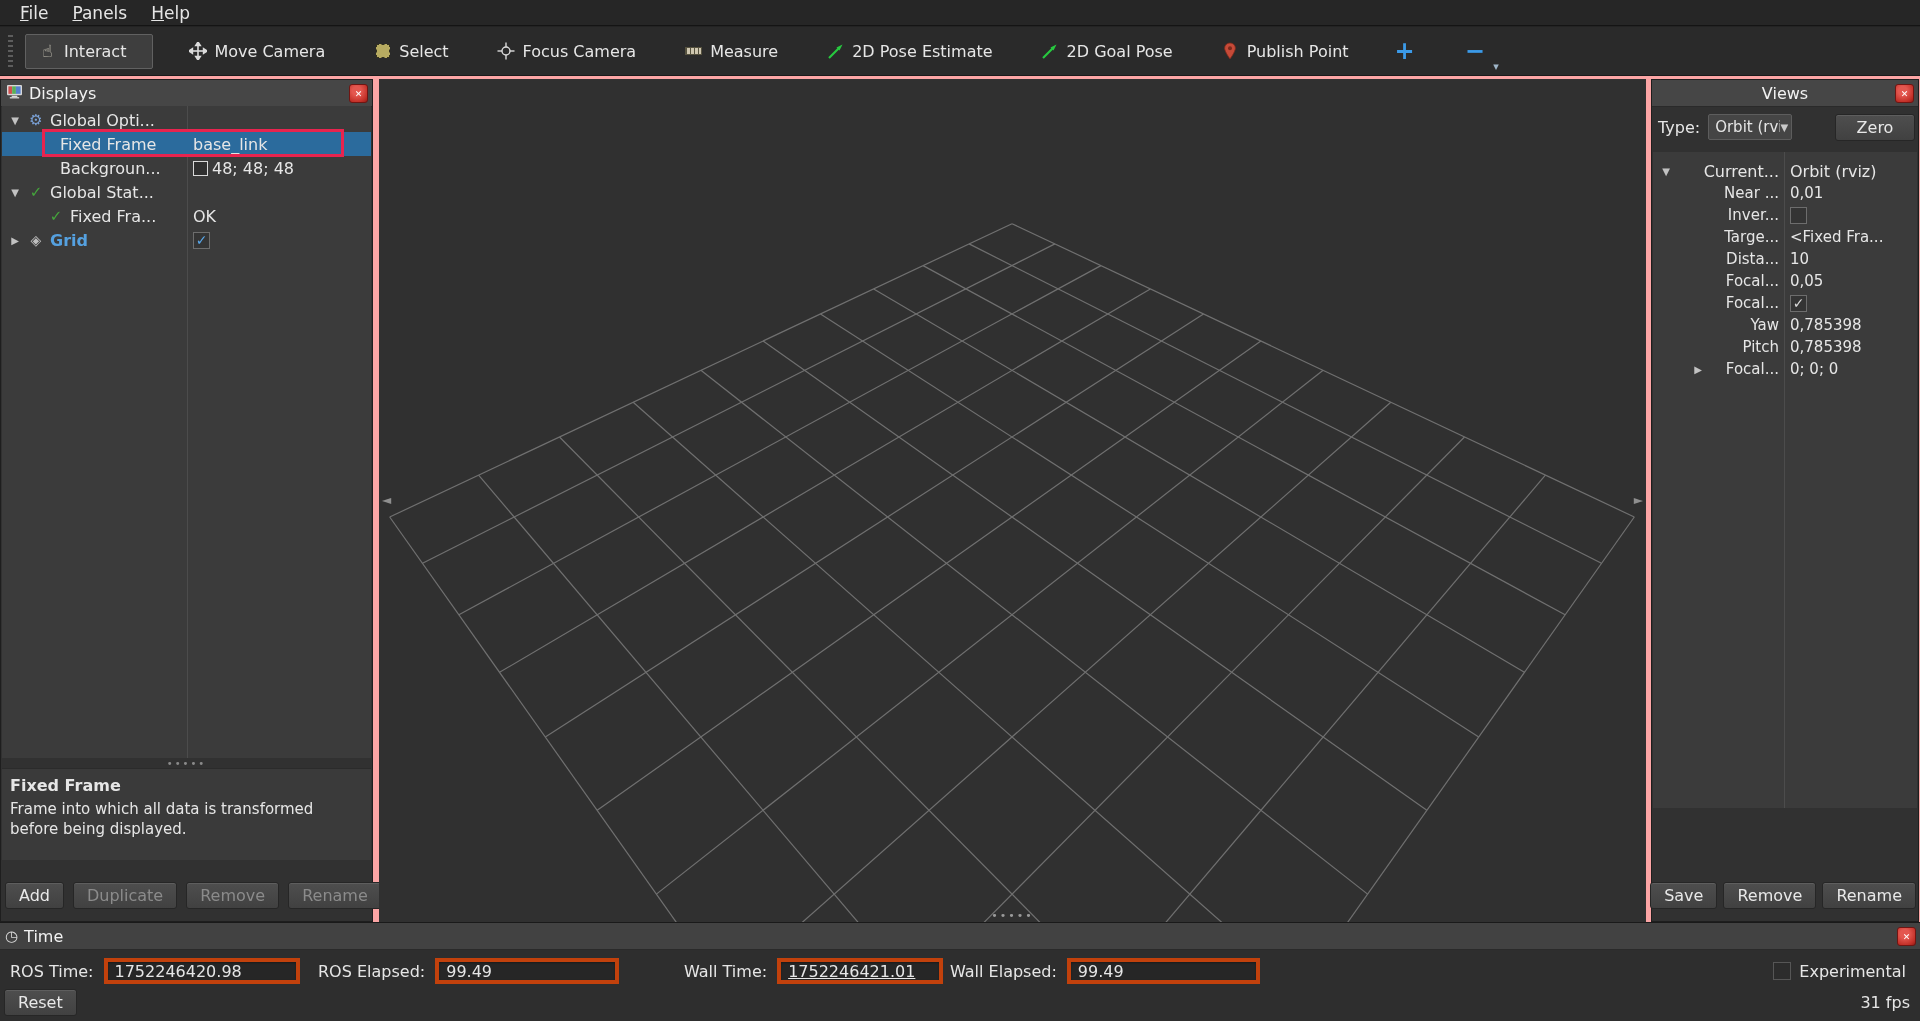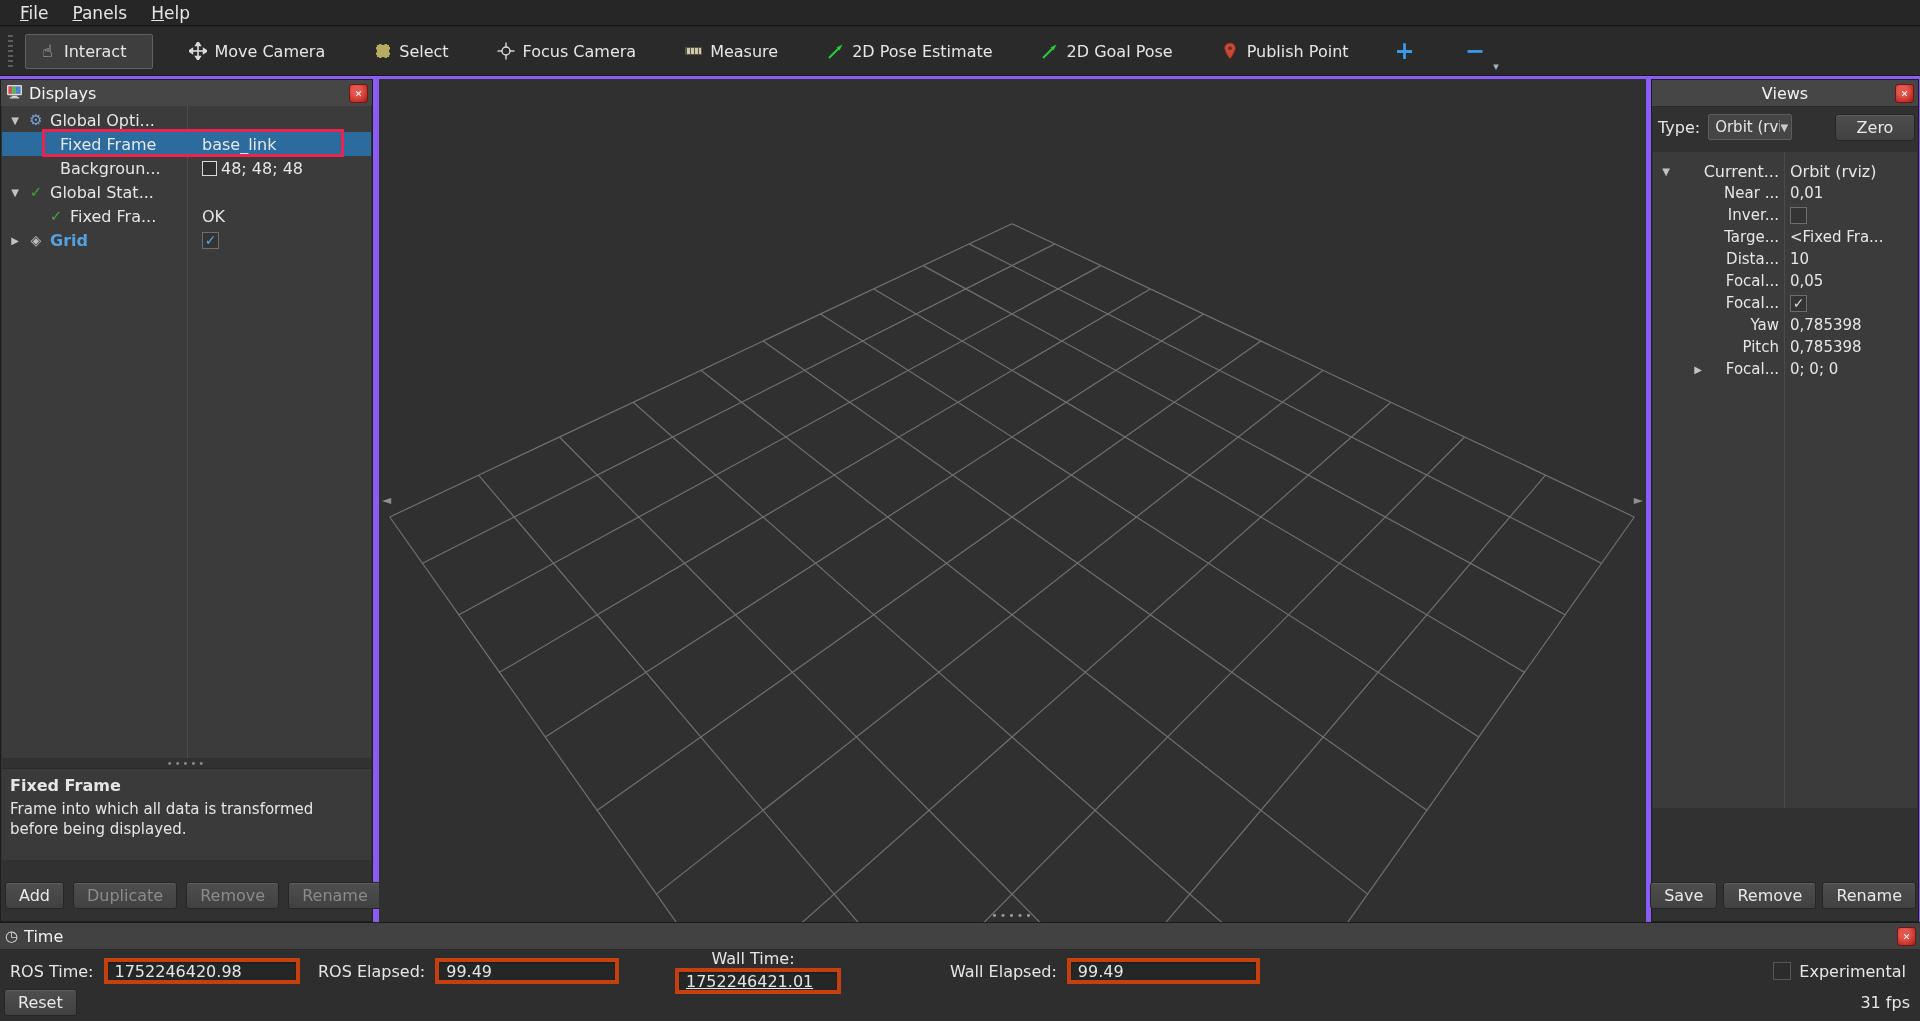--- a/index.html
+++ b/index.html
@@ -22,37 +22,37 @@
   .tool .ig{display:inline-flex;width:19px;height:19px;align-items:center;justify-content:center;}
   .glyph-icon{font-size:17px;line-height:1;color:#d6d2c2;}
   .select-swatch{width:14px;height:14px;background:#b7ab61;border:1px dashed #33301e;box-sizing:border-box;}
   .measure-swatch{width:17px;height:8px;background:#cfc7b0;
                   background-image:repeating-linear-gradient(90deg,#56523f 0 1px,transparent 1px 4px);border:1px solid #56523f;box-sizing:border-box;}
   .tool.plusbtn,.tool.minusbtn{color:#3b9ae8;font-weight:bold;font-size:24px;margin-right:10px;padding:2px 10px;position:relative;}
   .tool.minusbtn{margin-left:18px;}
   .tool.minusbtn::after{content:"▾";position:absolute;right:-4px;bottom:-6px;font-size:11px;color:#9fb6c9;font-weight:normal;}
 
   
-  .content{position:absolute;left:0;top:76px;width:1920px;height:846px;background:#8b5cf6;}
+  .content{position:absolute;left:0;top:76px;width:1920px;height:846px;background:#fca5a5;}
   .panel{position:absolute;background:#313131;border:1px solid #1e1e1e;box-sizing:border-box;}
   .ptitle{height:26px;background:#464646;border-bottom:1px solid #2a2a2a;display:flex;align-items:center;
           padding:0 5px;font-size:16px;color:#f2f2f2;position:relative;}
   .ptitle .t-label{margin-left:6px;}
   .closebox{position:absolute;right:4px;top:4px;width:17px;height:17px;border-radius:3px;
             background:radial-gradient(circle at 40% 35%,#e4574f 0 30%,#c22f27 75%,#8f1d17 100%);
             border:1px solid #701512;display:flex;align-items:center;justify-content:center;}
   .closebox::before{content:"✕";font-size:9px;color:#fff;}
 
   
   .displays{left:0;top:3px;width:373px;height:843px;}
   .dtree{position:absolute;left:1px;right:1px;top:26px;height:652px;background:#3b3b3b;overflow:hidden;}
   .dtree .vline{position:absolute;left:185px;top:0;bottom:0;width:1px;background:#4c4c4c;}
   .trow{position:relative;height:24px;display:flex;align-items:center;font-size:16px;}
   .trow .lcell{flex:0 0 185px;display:flex;align-items:center;box-sizing:border-box;overflow:hidden;white-space:nowrap;}
-  .trow .vcell{flex:1;display:flex;align-items:center;padding-left:6px;overflow:hidden;white-space:nowrap;margin-left:9px;}
+  .trow .vcell{flex:1;display:flex;align-items:center;padding-left:6px;overflow:hidden;white-space:nowrap;}
   .trow.selected{background:#2b6b9d;}
   .exp{width:14px;text-align:center;font-size:10px;color:#c2c2c2;margin:0 4px 0 6px;}
   .exp.open::before{content:"▼";}
   .exp.closed::before{content:"▶";}
   .ticon{width:20px;text-align:center;margin-right:4px;font-size:15px;line-height:1;}
   .gear{color:#7aa1d6;}
   .chk-green{color:#45a63c;font-size:15px;}
   .grid-ic{color:#c0c0c0;font-size:14px;}
   .ind1{padding-left:58px;}
   .ind1c{padding-left:44px;}
@@ -486,21 +486,21 @@
         <span class="tval" style="width:196px;">
             <span>1752246420.98</span>
           </span>
       </div>
       <div class="tgroup" style="left:318px;">
         <span>ROS Elapsed:</span>
         <span class="tval" style="width:184px;">
             <span>99.49</span>
           </span>
       </div>
-      <div class="tgroup" style="left:665px;flex-direction:column;">
+      <div class="tgroup" style="left:684px;">
         <span>Wall Time:</span>
         <span class="tval" style="width:166px;text-decoration:underline;">
             <span>1752246421.01</span>
           </span>
       </div>
       <div class="tgroup" style="left:950px;">
         <span>Wall Elapsed:</span>
         <span class="tval" style="width:193px;">
             <span>99.49</span>
           </span>

